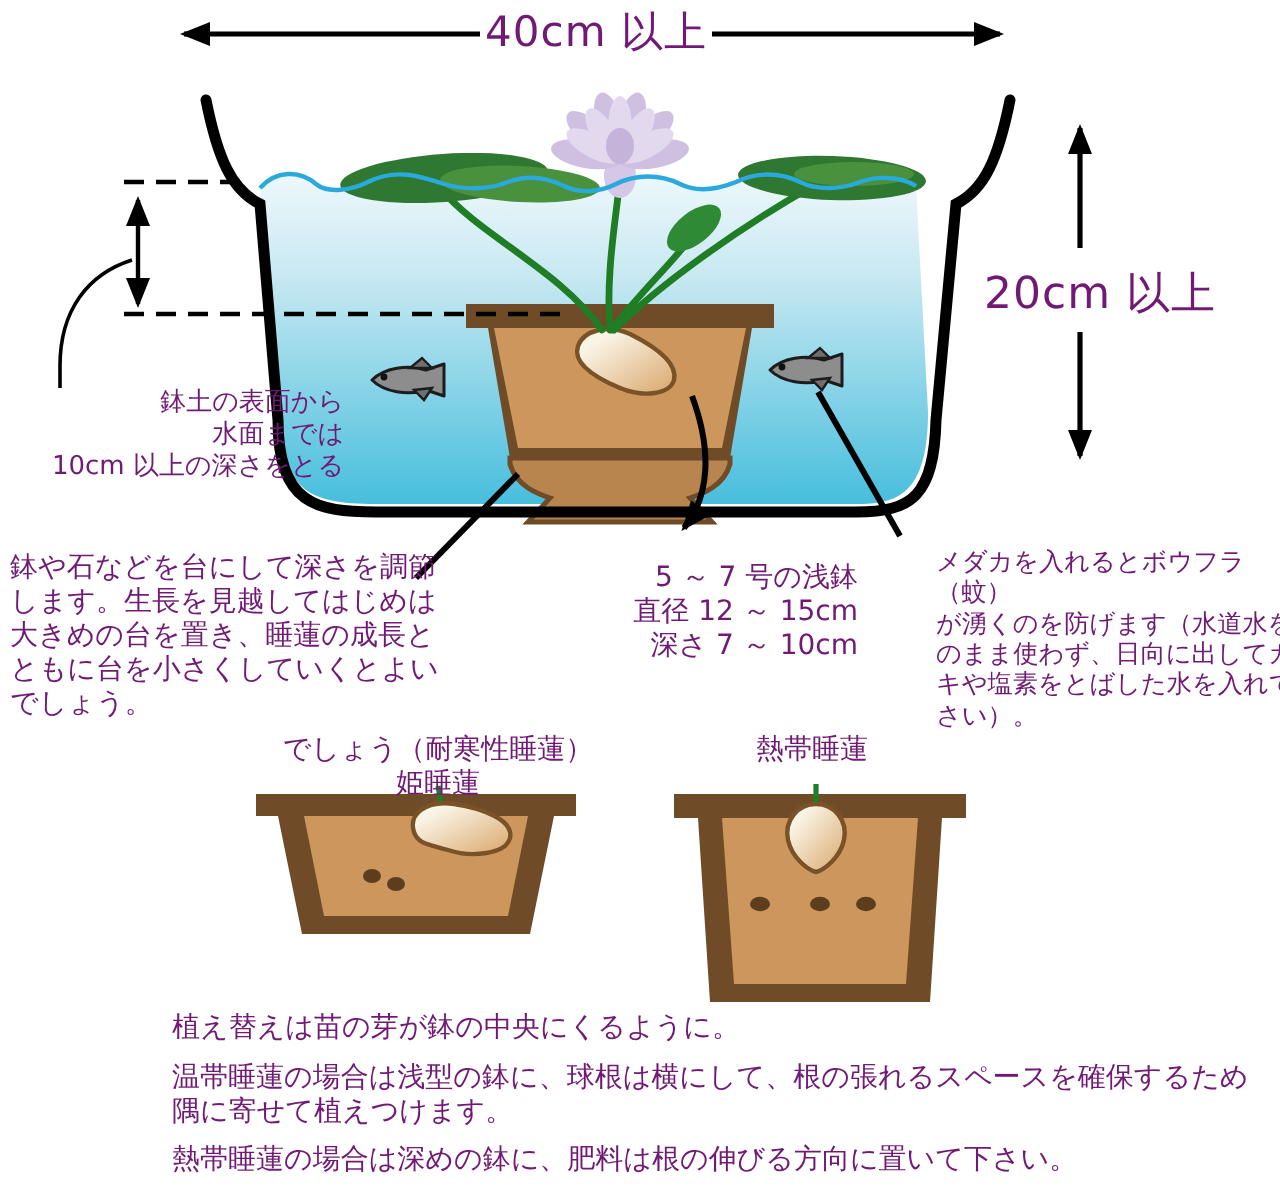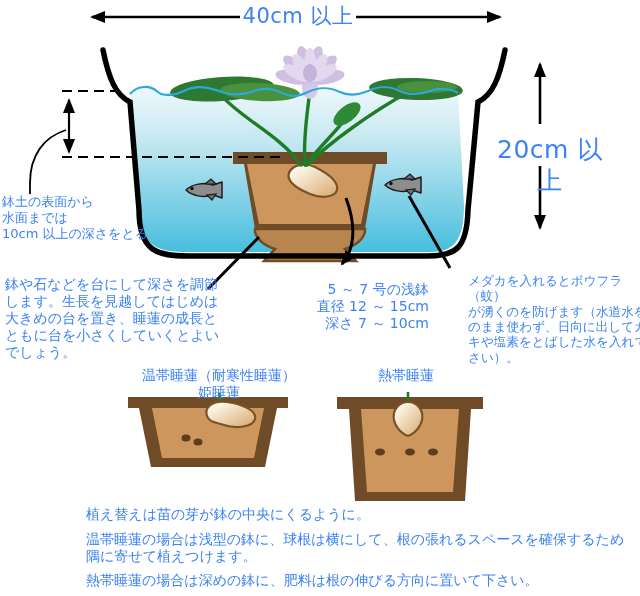--- a/index.html
+++ b/index.html
@@ -3,23 +3,23 @@
 <meta charset="utf-8">
 <style>
   html,body{margin:0;padding:0;background:#ffffff;}
   #stage{
     position:relative;width:640px;height:596px;overflow:hidden;
     background:#ffffff;
     font-family:"DejaVu Sans","Liberation Sans",sans-serif;
     color:#111111;
   }
   #stage svg{position:absolute;left:0;top:0;}
-  .txt{position:absolute;white-space:pre-line;line-height:1.22;color:#3b82f6;}
+  .txt{position:absolute;white-space:pre-line;line-height:1.22;color:#701a75;}
   .dim{font-size:21px;font-weight:500;letter-spacing:0.5px;text-align:center;}
-  .small{font-size:13px;}
+  .small{font-size:13px;text-align:right;}
   .note{font-size:14px;}
   .potlabel{font-size:14px;text-align:center;line-height:1.18;}
 </style>
 </head>
 <body>
 
 <div id="stage">
 
 <svg width="640" height="596" viewBox="0 0 640 596">
   <defs>
@@ -151,21 +151,21 @@
     <line x1="408" y1="392" x2="408" y2="403" stroke="#1f7d26" stroke-width="2.6"></line>
     <path fill="url(#tuberGrad)" stroke="#7a5228" stroke-width="2.2" d="M408,402 C417,402 424,410 422,420 C420,429 412,435 408,436 C404,435 396,429 394,420 C392,410 399,402 408,402 Z"></path>
     <ellipse cx="380" cy="452" rx="5" ry="3.6" fill="#5c3d1e"></ellipse>
     <ellipse cx="410" cy="452" rx="5" ry="3.6" fill="#5c3d1e"></ellipse>
     <ellipse cx="433" cy="452" rx="5" ry="3.6" fill="#5c3d1e"></ellipse>
   </g>
 </svg>
 
 <div class="txt dim" style="left:238px;top:4px;width:120px;">40cm 以上</div>
 
-<div class="txt dim" style="left:490px;top:135px;width:120px;font-size:25px;">20cm 以上</div>
+<div class="txt dim" style="left:490px;top:135px;width:120px;font-size:22px;">20cm 以上</div>
 
 <div class="txt small" style="left:2px;top:194px;width:170px;">鉢土の表面から
 水面までは
 10cm 以上の深さをとる</div>
 
 <div class="txt note" style="left:5px;top:276px;width:225px;">鉢や石などを台にして深さを調節
 します。生長を見越してはじめは
 大きめの台を置き、睡蓮の成長と
 ともに台を小さくしていくとよい
 でしょう。</div>
@@ -173,21 +173,21 @@
 <div class="txt note" style="left:249px;top:281px;width:180px;text-align:right;">5 ～ 7 号の浅鉢
 　直径 12 ～ 15cm
 　深さ 7 ～ 10cm</div>
 
 <div class="txt" style="left:468px;top:273px;width:192px;font-size:12.6px;">メダカを入れるとボウフラ（蚊）
 が湧くのを防げます（水道水をそ
 のまま使わず、日向に出してカル
 キや塩素をとばした水を入れて下
 さい）。</div>
 
-<div class="txt potlabel" style="left:128px;top:367px;width:182px;">温帯睡蓮（耐寒性睡蓮）
+<div class="txt potlabel" style="left:128px;top:367px;width:182px;">でしょう（耐寒性睡蓮）
 姫睡蓮</div>
 
 <div class="txt potlabel" style="left:355px;top:367px;width:102px;">熱帯睡蓮</div>
 
 <div class="txt note" style="left:86px;top:506px;width:545px;">植え替えは苗の芽が鉢の中央にくるように。</div>
 
 <div class="txt note" style="left:86px;top:572px;width:545px;">熱帯睡蓮の場合は深めの鉢に、肥料は根の伸びる方向に置いて下さい。</div>
 
 <div class="txt note" style="left:86px;top:531px;width:545px;">温帯睡蓮の場合は浅型の鉢に、球根は横にして、根の張れるスペースを確保するため
 隅に寄せて植えつけます。</div>

